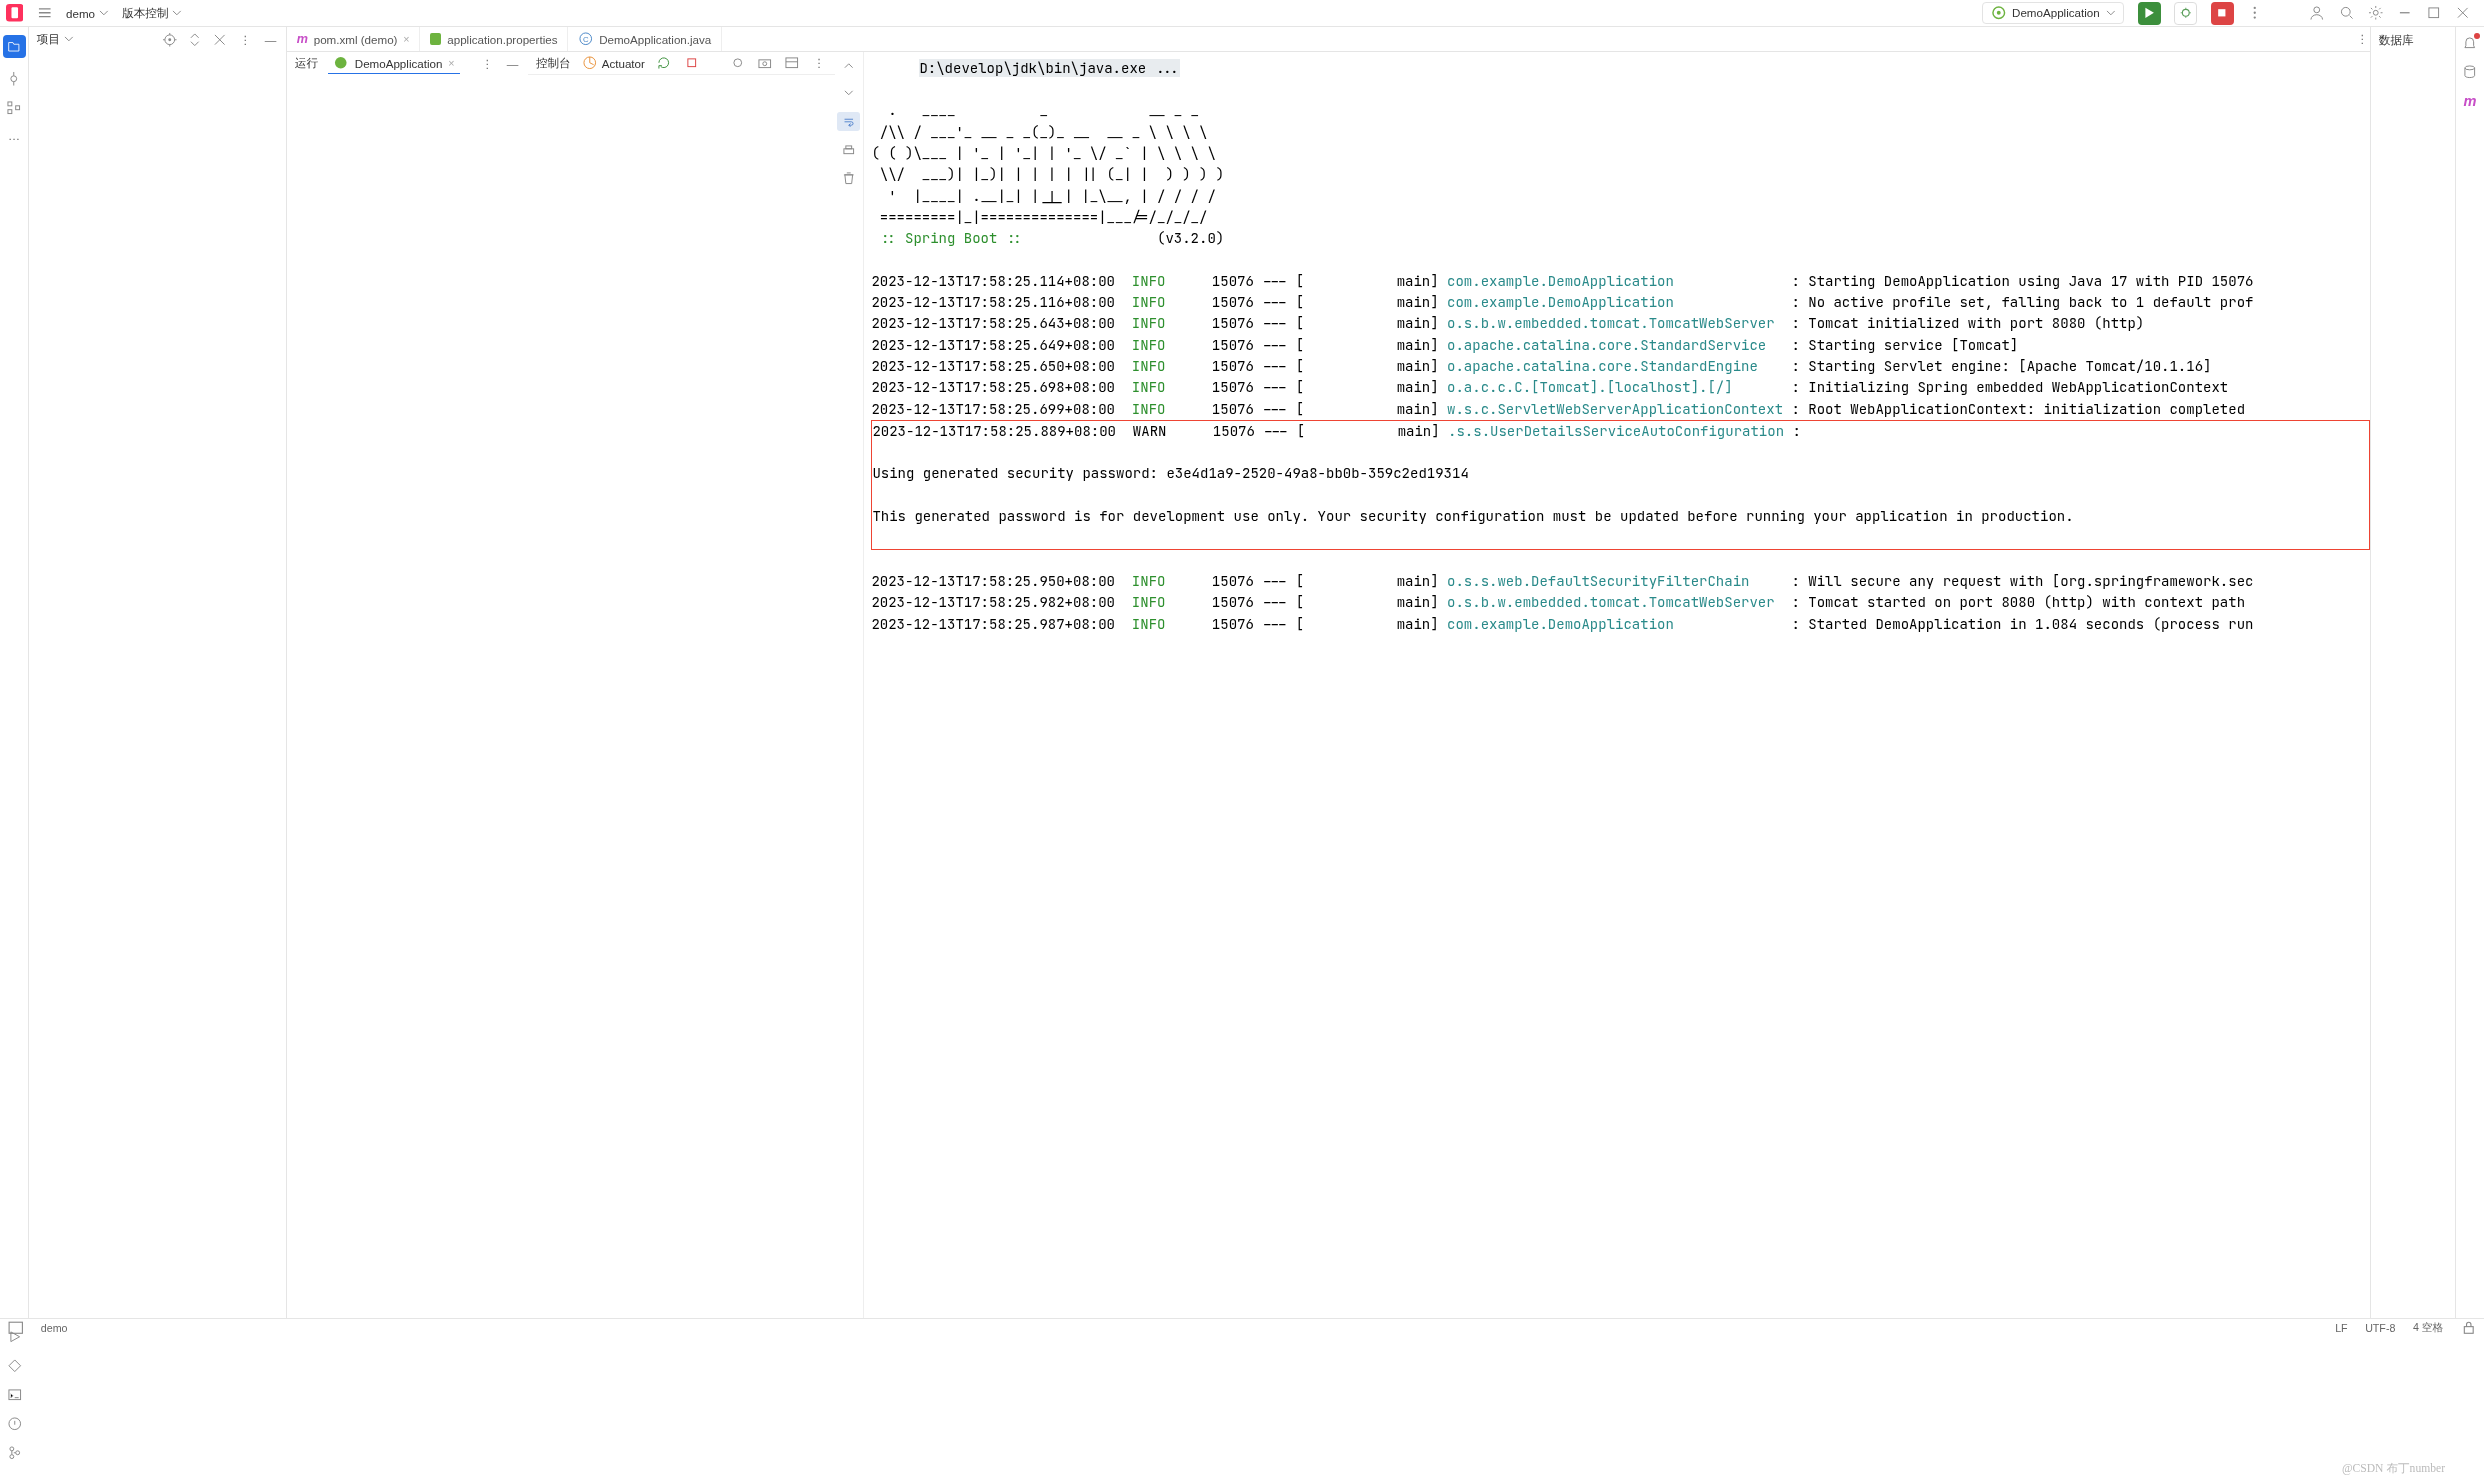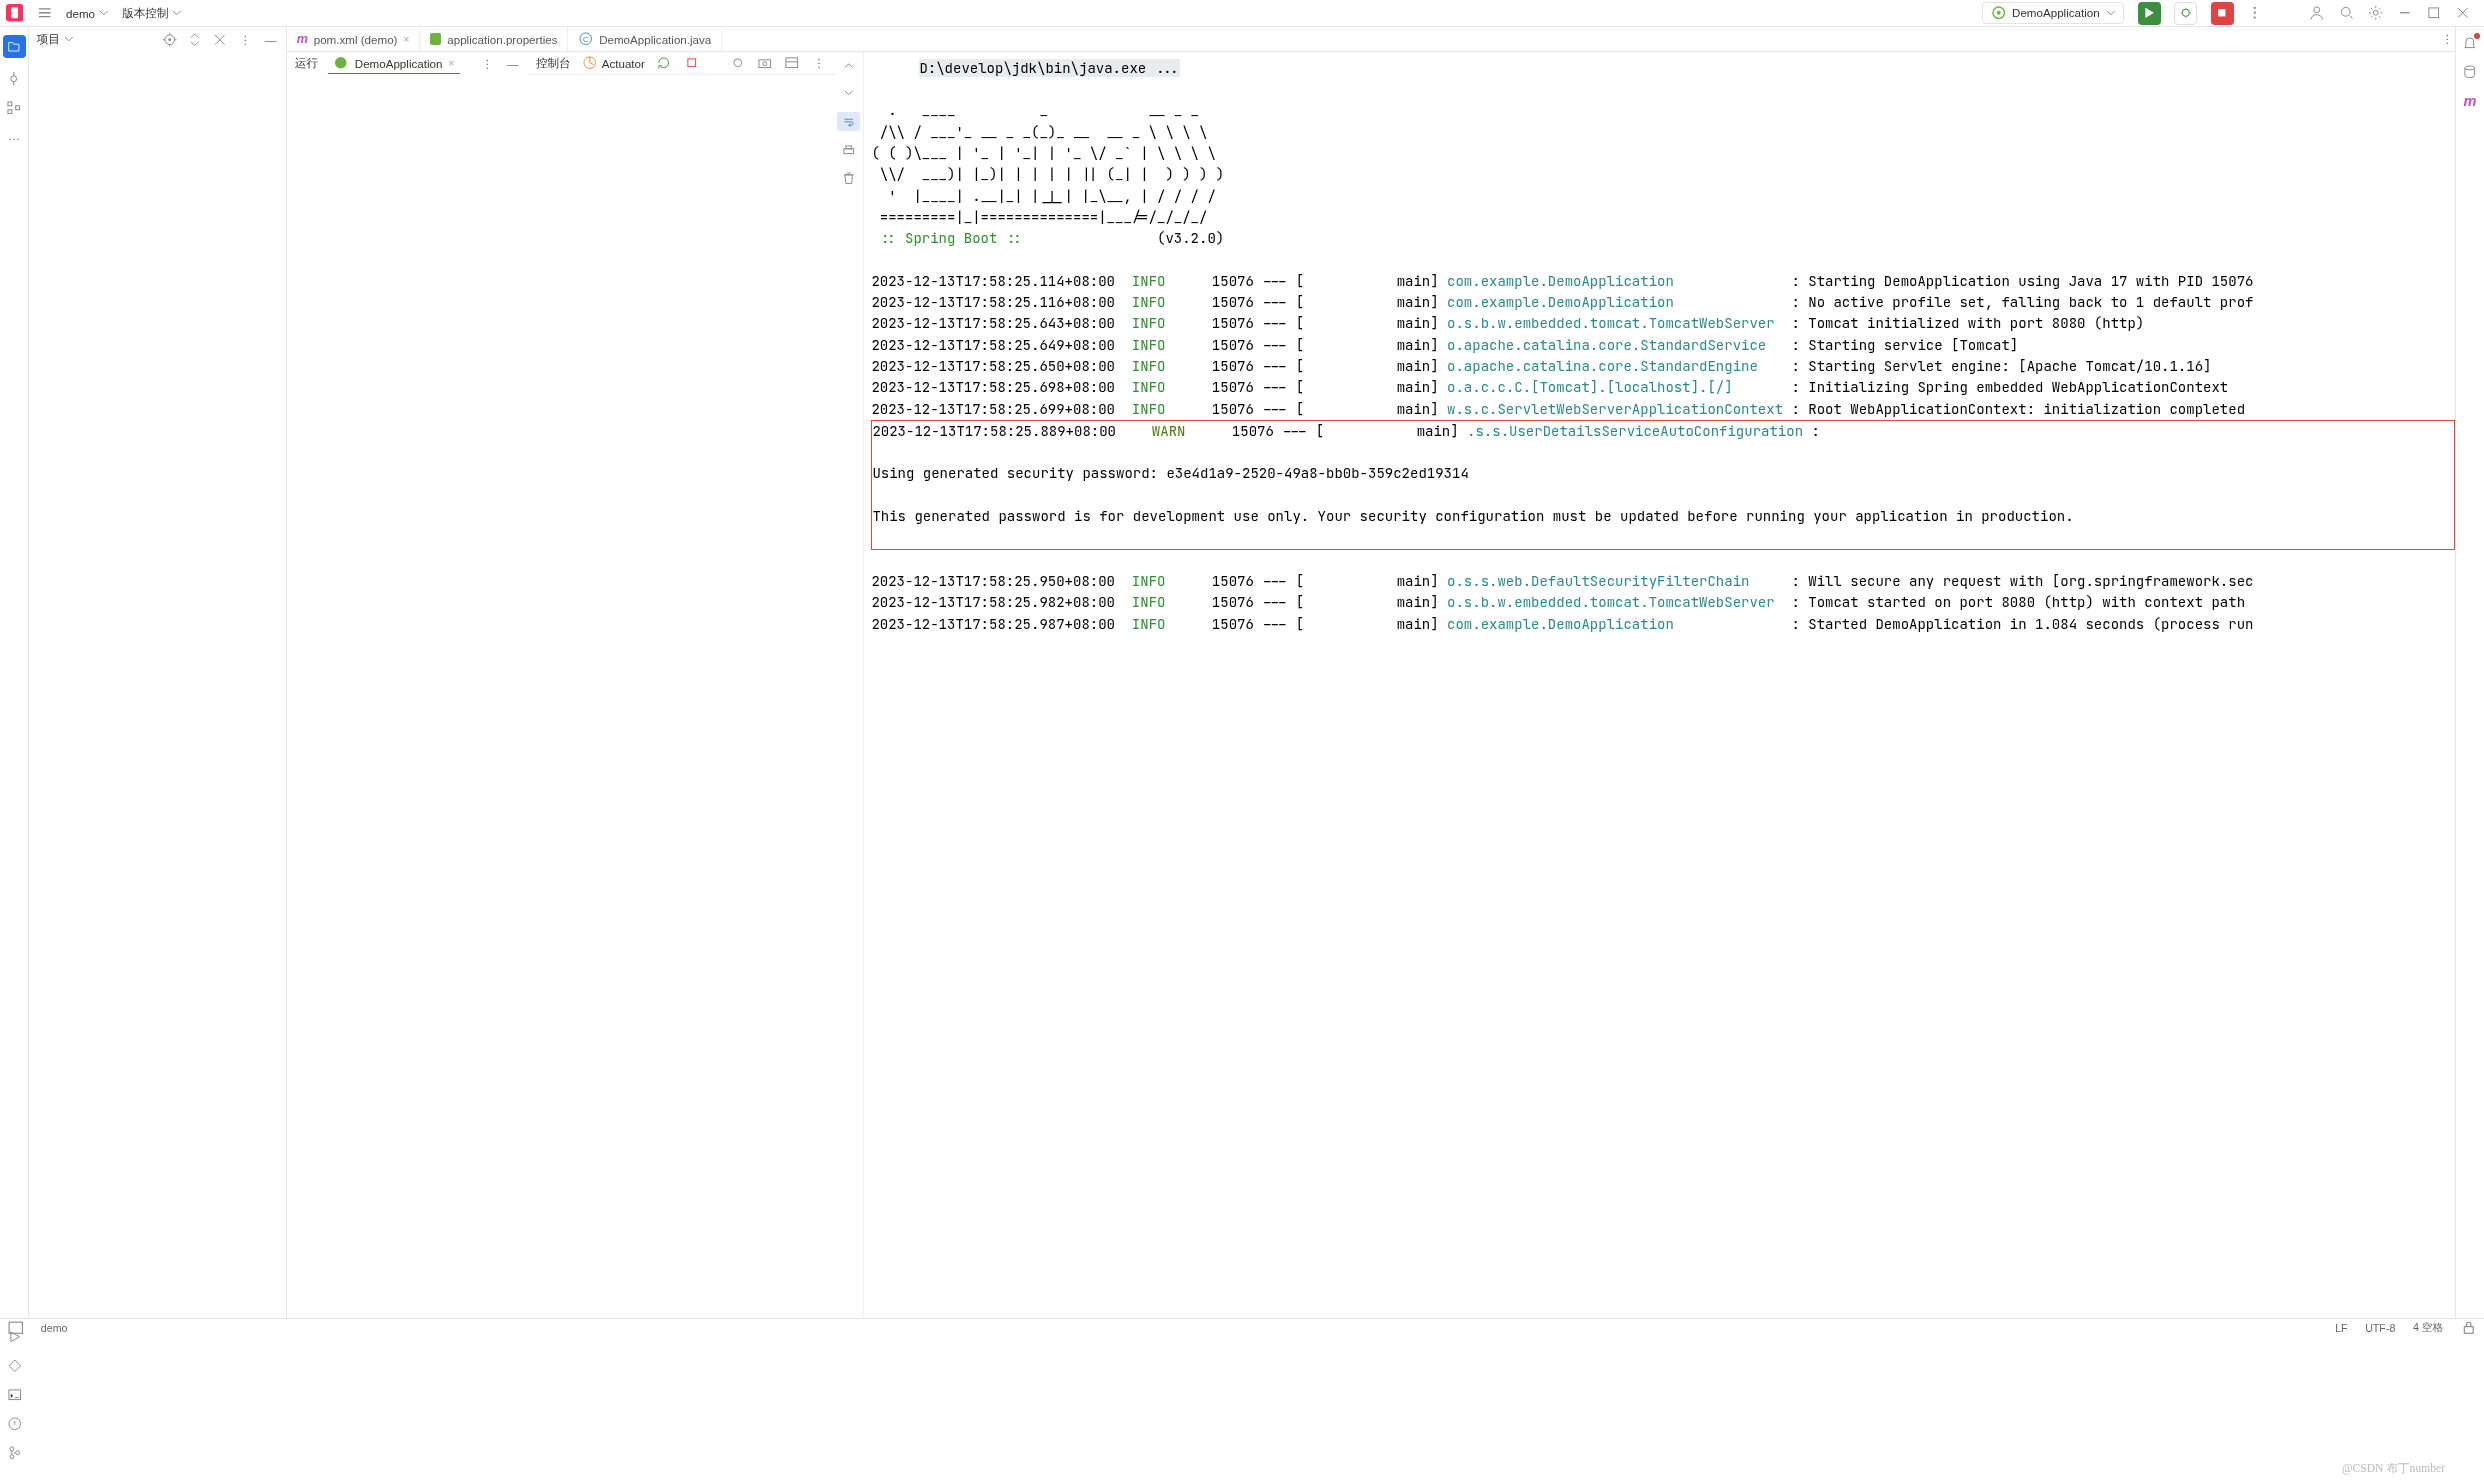--- a/index.html
+++ b/index.html
@@ -51,21 +51,21 @@
 
 
 .console-wrap { flex:1; display:flex; min-height:0; }
 .con-gutter { width:29px; display:flex; flex-direction:column; align-items:center; gap:11.6px; padding-top:5.8px; border-right:1px solid #eee; }
 .con-gutter .sel2 { width:23px; height:19.4px; background:#dfe8f5; border-radius:2.9px; display:flex; align-items:center; justify-content:center; }
 .console { flex:1; overflow:auto; font-family: "JetBrains Mono",Consolas,monospace; font-size:14px; line-height:21.3px; padding:5.8px 0 19.4px 7.8px; white-space:pre; color:#000; }
 .console .cmd { background:#e8ecef;margin-left:48px; }
 .console .g { color:#2d8f2d; }
 .console .mag { color:#000000;margin-left:38px; }
 .console .cy { color:#2a8a8a; }
-.console .warn { color:#4d7c0f;margin-left:19px; }
+.console .warn { color:#000000; }
 .redbox { border:1.5px solid #e43; }
 
 
 .statusbar { height:19.4px; border-top:1px solid #e5e5e5; display:flex; align-items:center; padding:0 7.8px; font-size:10.7px; color:#666; gap:17.5px; }
 .statusbar .spacer { flex:1; }
 
 .notif-dot { position:relative; }
 .notif-dot::after { content:""; position:absolute; top:-1.9px; right:-1.9px; width:5.8px; height:5.8px; background:#d44; border-radius:50%; }
 </style>
 </head>
@@ -366,20 +366,23 @@
 
 </div>
 2023-12-13T17:58:25.950+08:00  <span class="g">INFO</span> <span class="mag">15076</span> --- [           main] <span class="cy">o.s.s.web.DefaultSecurityFilterChain    </span> : Will secure any request with [org.springframework.sec
 2023-12-13T17:58:25.982+08:00  <span class="g">INFO</span> <span class="mag">15076</span> --- [           main] <span class="cy">o.s.b.w.embedded.tomcat.TomcatWebServer </span> : Tomcat started on port 8080 (http) with context path 
 2023-12-13T17:58:25.987+08:00  <span class="g">INFO</span> <span class="mag">15076</span> --- [           main] <span class="cy">com.example.DemoApplication             </span> : Started DemoApplication in 1.084 seconds (process run
 </div>
         </div>
       </div>
     </div>
 
+    <div class="db-pane">
+      <span>数据库</span>
+    </div>
 
     <div class="rightcol">
       <span class="ico notif-dot">
           <svg viewBox="0 0 16 16">
             <path d="M4 11V7a4 4 0 0 1 8 0v4l1 2H3z" stroke="#888" fill="none"></path>
           </svg>
         </span>
       <span class="ico">
           <svg viewBox="0 0 16 16">
             <ellipse cx="8" cy="4" rx="5" ry="2" stroke="#888" fill="none"></ellipse>

